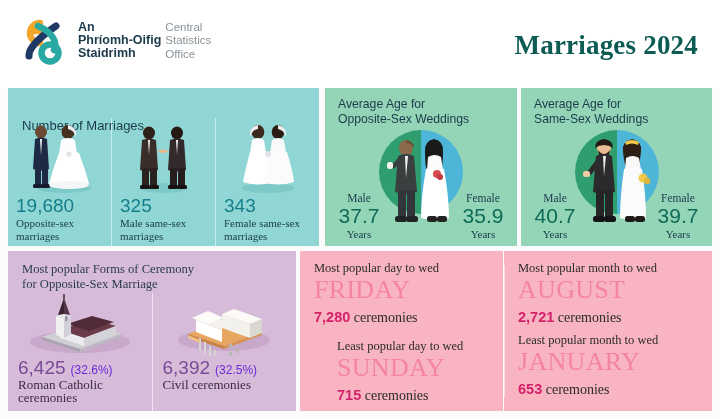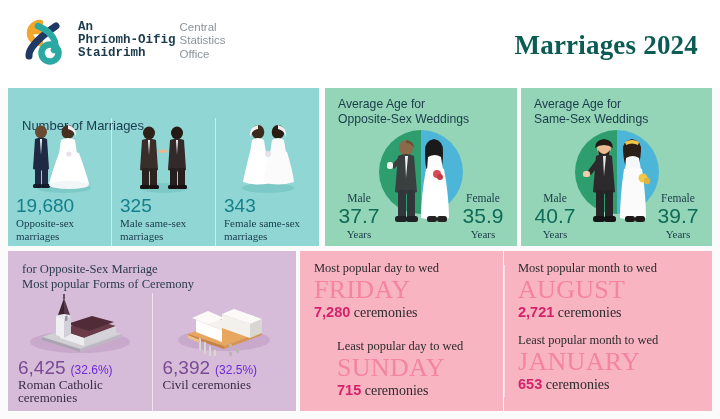--- a/index.html
+++ b/index.html
@@ -10,21 +10,21 @@
     overflow: hidden;
     position: relative;
   }
   .page { position: relative; width: 720px; height: 419px; background: #fbfbfb; }
 
   
   .header { position: absolute; left: 0; top: 0; width: 720px; height: 88px; background: #ffffff; }
   .logo-wrap { position: absolute; left: 16px; top: 14px; display: flex; align-items: center; gap: 8px; }
   .logo-mark { width: 54px; height: 54px; flex: 0 0 54px; }
   .logo-ga {
-    font-family: Liberation Mono, monospace;
+    font-family: Liberation Sans, sans-serif;
     font-weight: bold; font-size: 12.5px; line-height: 13px; color: #1b3a4b;
     white-space: nowrap;
   }
   .logo-en {
     font-family: "Liberation Sans", sans-serif;
     font-size: 11.5px; line-height: 13.5px; color: #8a949b; white-space: nowrap;
     margin-left: 4px;
   }
   .title {
     position: absolute; right: 22px; top: 30px;
@@ -133,21 +133,21 @@
   #panel-month .wed-block.b1 { top: 10px; }
   #panel-month .wed-block.b2 { top: 82px; }
   .wed-cap {
     font-family: "Liberation Serif", serif; font-size: 12.5px; color: #2b2b2b; line-height: 14px;
   }
   .wed-big {
     font-family: "Liberation Serif", serif; font-size: 26px; color: #f4849f; line-height: 29px;
     letter-spacing: 0.3px;
   }
   .wed-sub {
-    font-family: "Liberation Serif", serif; font-size: 14px; color: #2b2b2b; line-height: 17px;
+    font-family: "Liberation Serif", serif; font-size: 14px; color: #2b2b2b; line-height: 26px;
   }
   .wed-sub b {
     font-family: "Liberation Sans", sans-serif; font-size: 14.5px; color: #d4226a; font-weight: bold;
   }
   .vdiv-pink {
     position: absolute; left: 0; top: 14px; width: 1px; height: 132px;
     background: rgba(255,255,255,0.55);
   }
 </style>
 </head>
@@ -344,22 +344,22 @@
       <div class="age-side right">
         <div class="cap">Female</div>
         <div class="val">39.7</div>
         <div class="yrs">Years</div>
       </div>
     </div>
   </div>
 
   <div class="panel" id="panel-ceremony">
     <div class="panel-title">
+      <div>Most popular Forms of Ceremony</div>
       <div>for Opposite-Sex Marriage</div>
-      <div>Most popular Forms of Ceremony</div>
     </div>
     <div class="cer-cols">
 
       <div class="cer-col">
         <div class="cer-fig">
           <svg width="116" height="62" viewBox="0 0 116 62">
             <ellipse cx="58" cy="48" rx="50" ry="11" fill="#c8a9cb"></ellipse>
 
             <path d="M20 43 L58 55 L100 40 L62 28 Z" fill="#cfcfd4"></path>
             <path d="M20 43 L20 46 L58 58 L58 55 Z" fill="#a9a4b2"></path>

